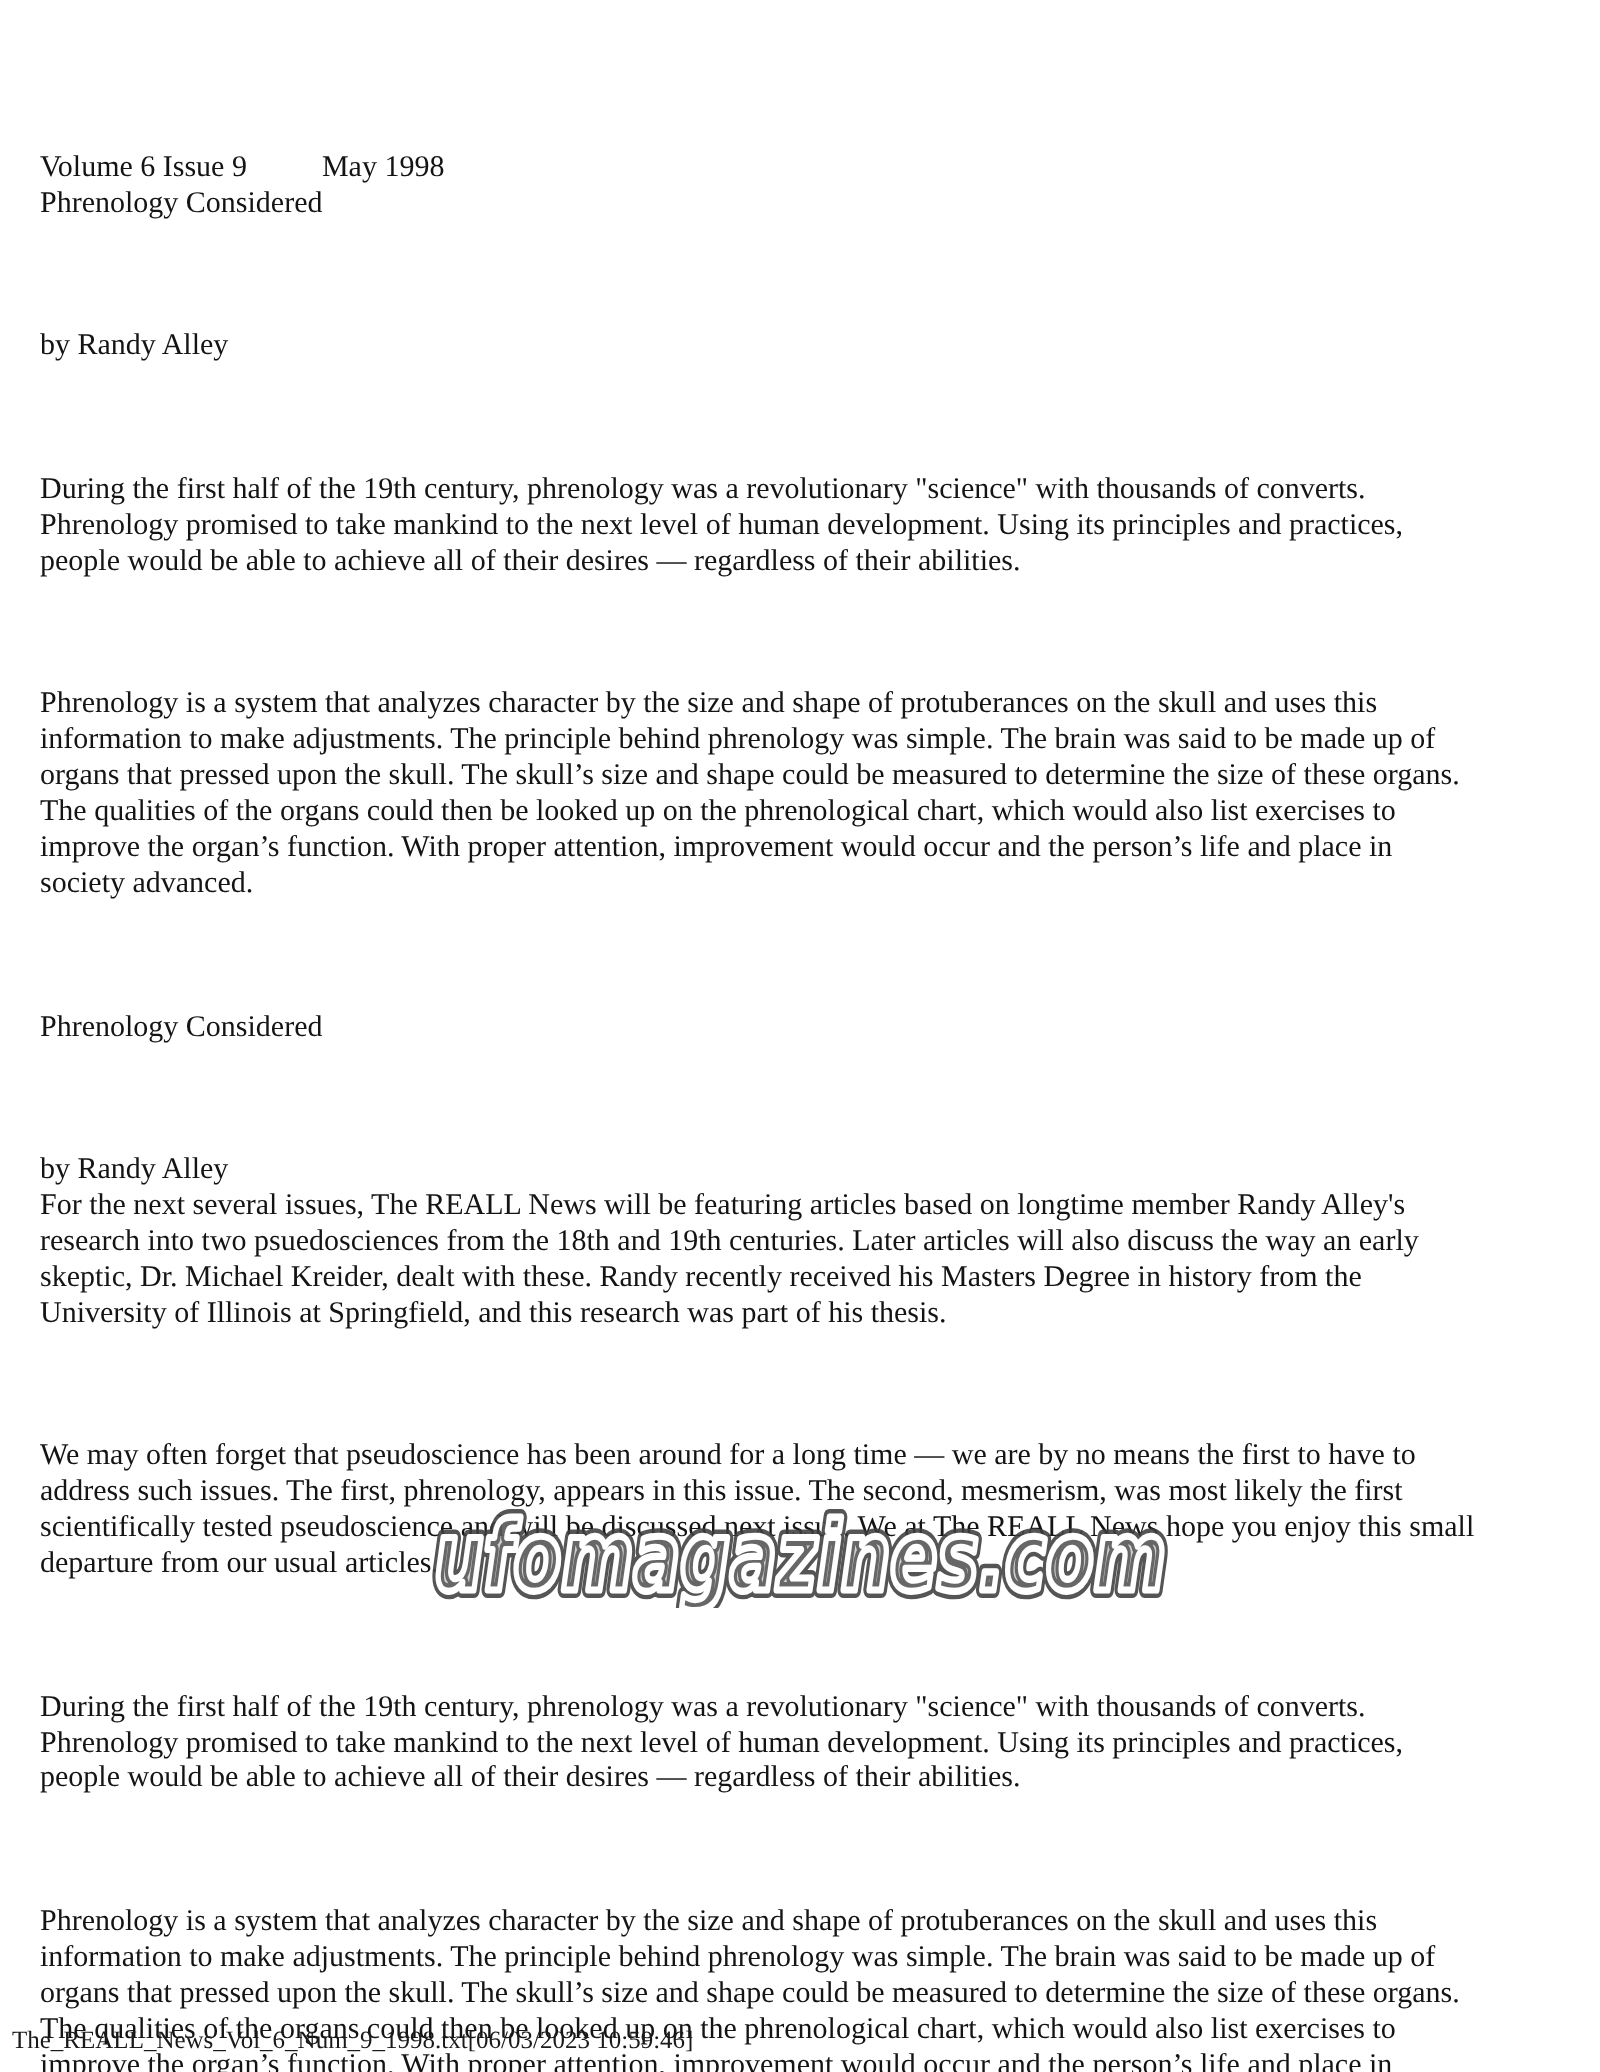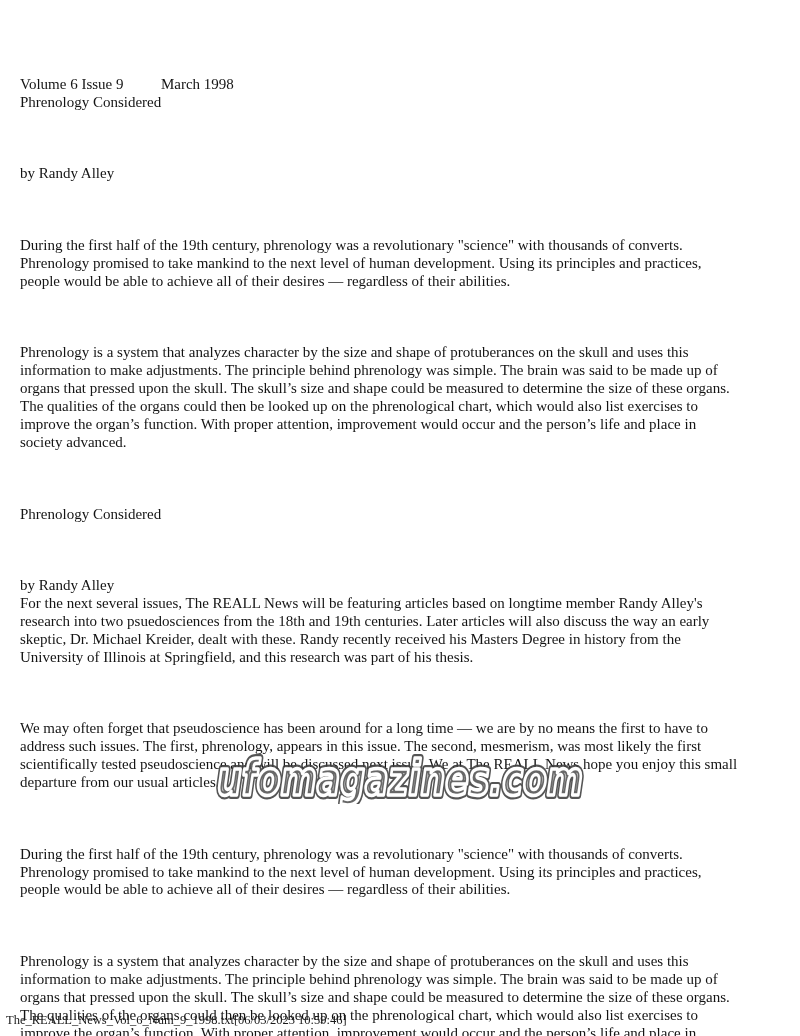--- a/index.html
+++ b/index.html
@@ -46,21 +46,21 @@
     color: #1a1a1a;
     white-space: pre;
   }
 </style>
 </head>
 <body>
 
 <div class="page">
 
   <div class="doc">
-    <div class="block">Volume 6 Issue 9          March 1998
+    <div class="block">Volume 6 Issue 9          May 1998
 Phrenology Considered</div>
     <div class="block">by Randy Alley</div>
     <div class="block">During the first half of the 19th century, phrenology was a revolutionary "science" with thousands of converts.
 Phrenology promised to take mankind to the next level of human development. Using its principles and practices,
 people would be able to achieve all of their desires — regardless of their abilities.</div>
     <div class="block">Phrenology is a system that analyzes character by the size and shape of protuberances on the skull and uses this
 information to make adjustments. The principle behind phrenology was simple. The brain was said to be made up of
 organs that pressed upon the skull. The skull’s size and shape could be measured to determine the size of these organs.
 The qualities of the organs could then be looked up on the phrenological chart, which would also list exercises to
 improve the organ’s function. With proper attention, improvement would occur and the person’s life and place in

